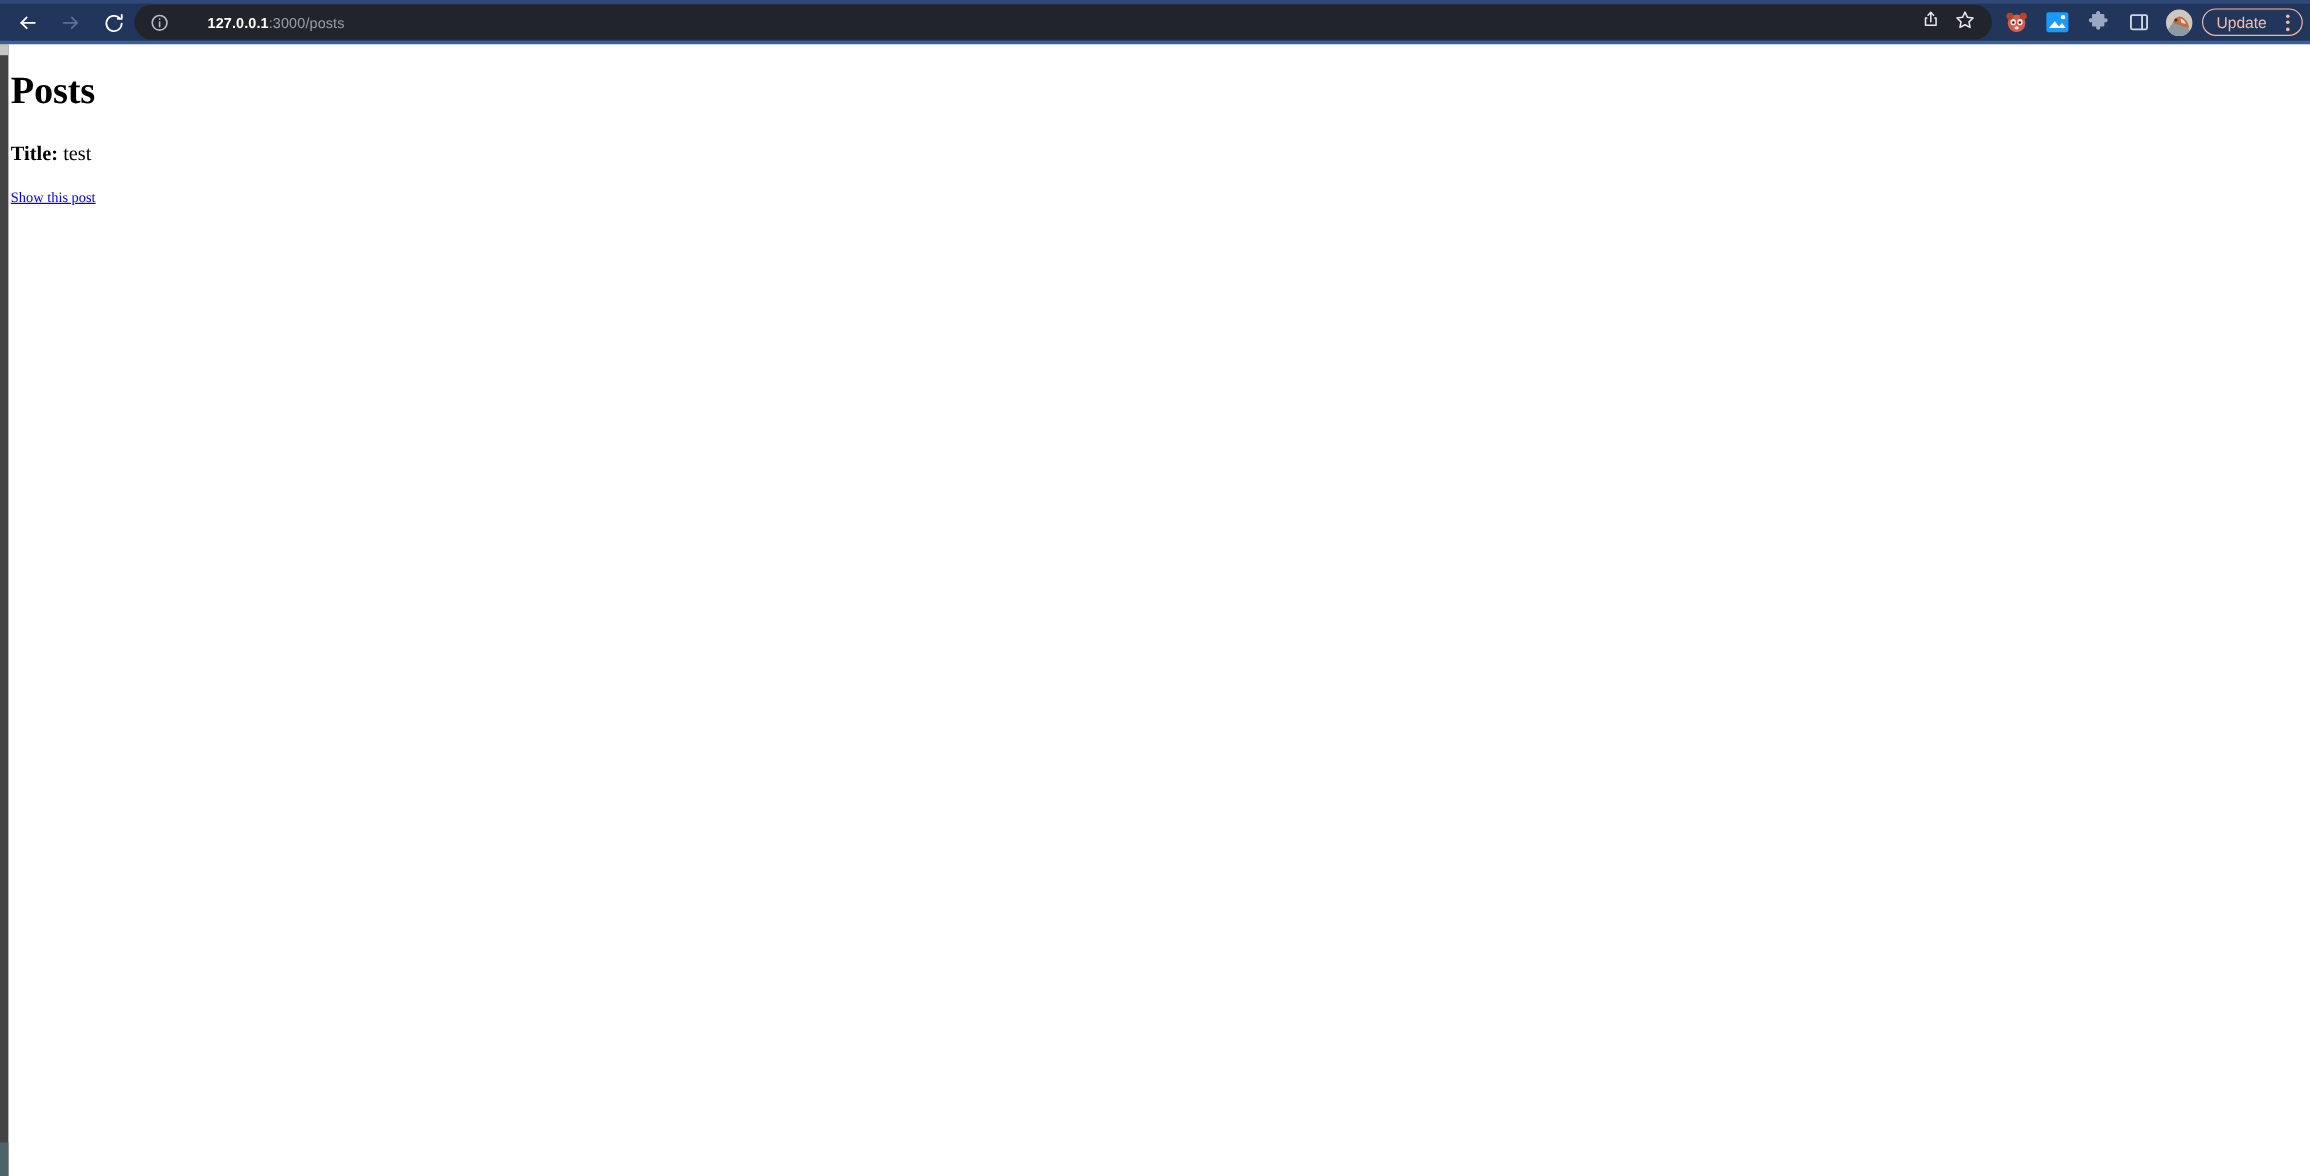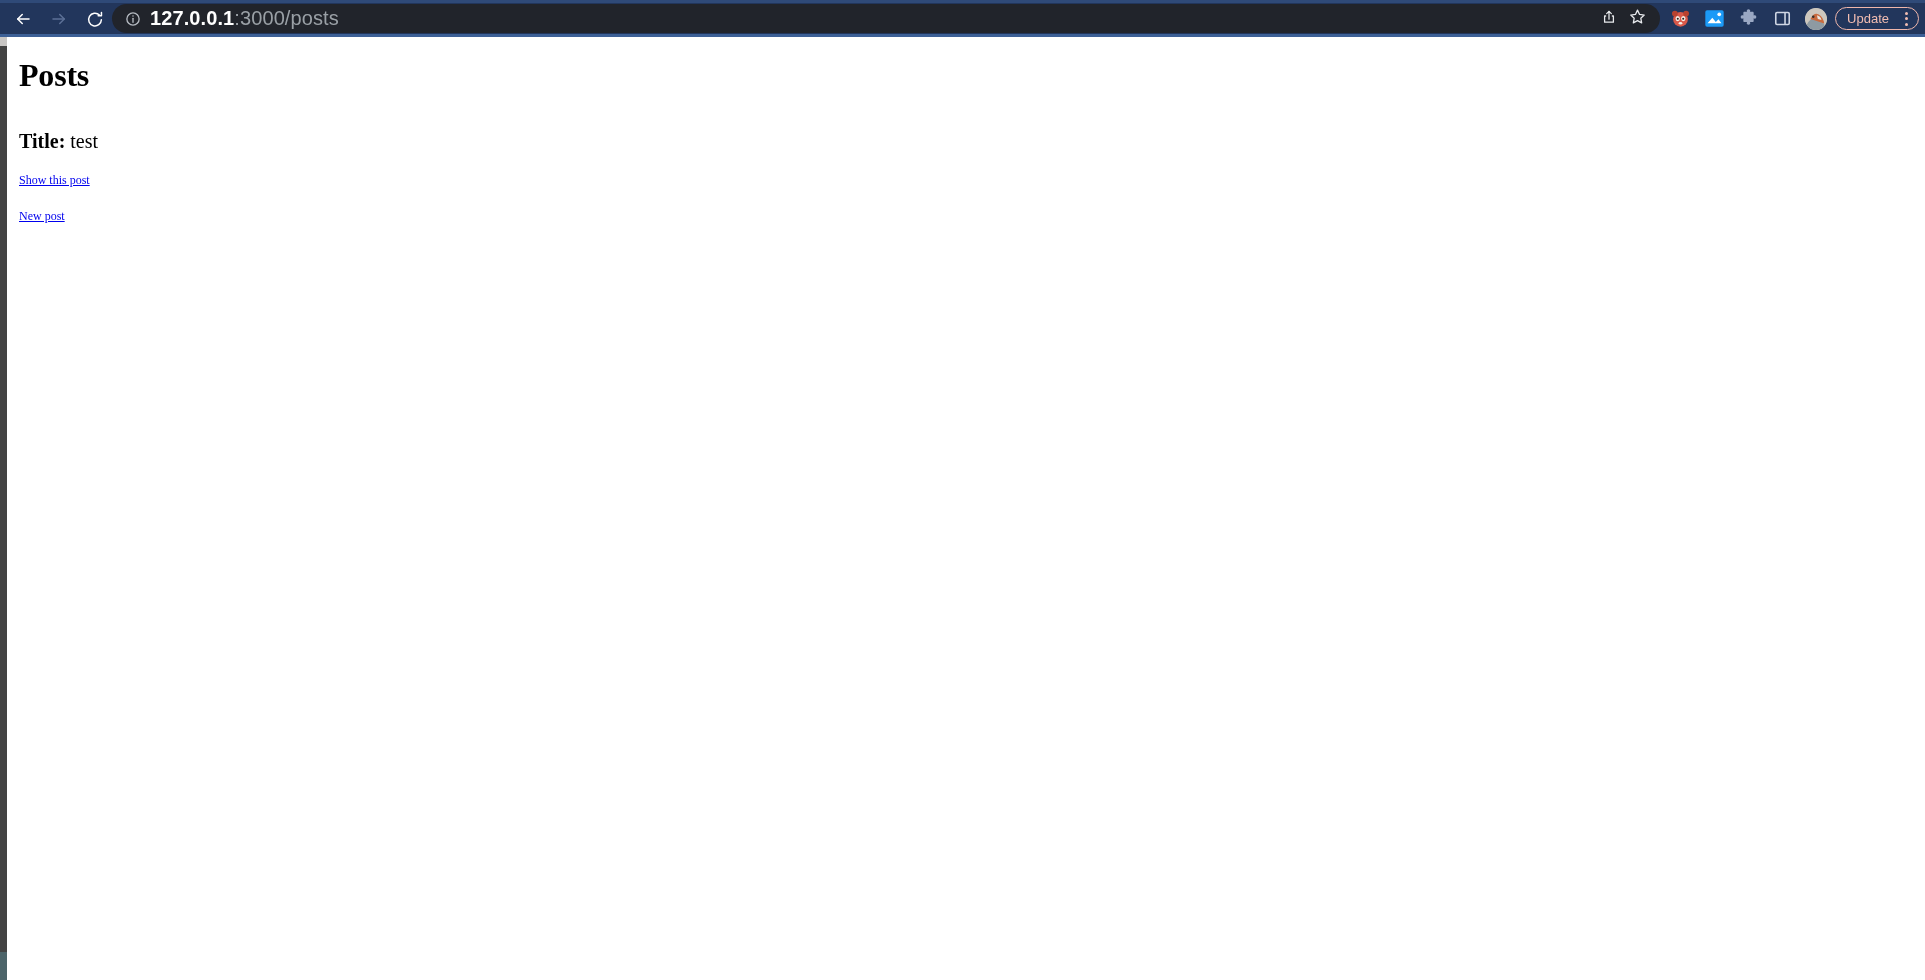--- a/index.html
+++ b/index.html
@@ -79,26 +79,27 @@
     flex: 0 0 auto;
     display: flex;
     align-items: center;
     justify-content: center;
     margin-right: 9px;
     cursor: pointer;
   }
   .omnibox-url {
     flex: 1 1 auto;
     font-family: "Liberation Sans", "DejaVu Sans", sans-serif;
-    font-size: 20px;
+    font-size: 12px;
     color: #9aa0a6;
     white-space: nowrap;
     overflow: hidden;
     letter-spacing: 0.1px;
     cursor: text;
+    margin-left: 23px;
   }
   .omnibox-url .host {
     color: #ffffff;
     font-weight: bold;
   }
   .omni-icon {
     width: 26px;
     height: 26px;
     flex: 0 0 auto;
     display: flex;
@@ -208,38 +209,38 @@
     height: 28px;
     background: #4c6469;
   }
 
   .page {
     position: absolute;
     top: 0;
     left: 7px;
     width: 1918px;
     height: 798px;
-    padding: 0 12px;
+    padding: 0 2px;
     box-sizing: border-box;
     color: #000000;
   }
 
   h1.page-title {
     font-family: "Liberation Serif", "DejaVu Serif", serif;
     font-size: 32px;
     font-weight: bold;
     margin: 21px 0 0 0;
     line-height: 1.12;
     letter-spacing: -0.2px;
   }
   p.field {
     font-family: "Liberation Serif", "DejaVu Serif", serif;
-    font-size: 20px;
+    font-size: 17px;
     line-height: 1.18;
-    margin: 36px 0 0 0;
+    margin: 24px 0 0 0;
   }
   p.field strong { font-weight: bold; }
   p.linkline {
     font-family: "Liberation Serif", "DejaVu Serif", serif;
     font-size: 16px;
     line-height: 1.18;
     margin: 17px 0 0 0;
   }
   a.post-link {
     color: #0000ee;
@@ -373,17 +374,14 @@
     <p class="field">
       <strong>Title:</strong>
       <span>test</span>
     </p>
 
 
     <p class="linkline">
       <a class="post-link" href="#">Show this post</a>
     </p>
 
-    <p class="linkline">
-      <a class="post-link" href="#">New post</a>
-    </p>
   </div>
 </div>
 
 </body></html>

